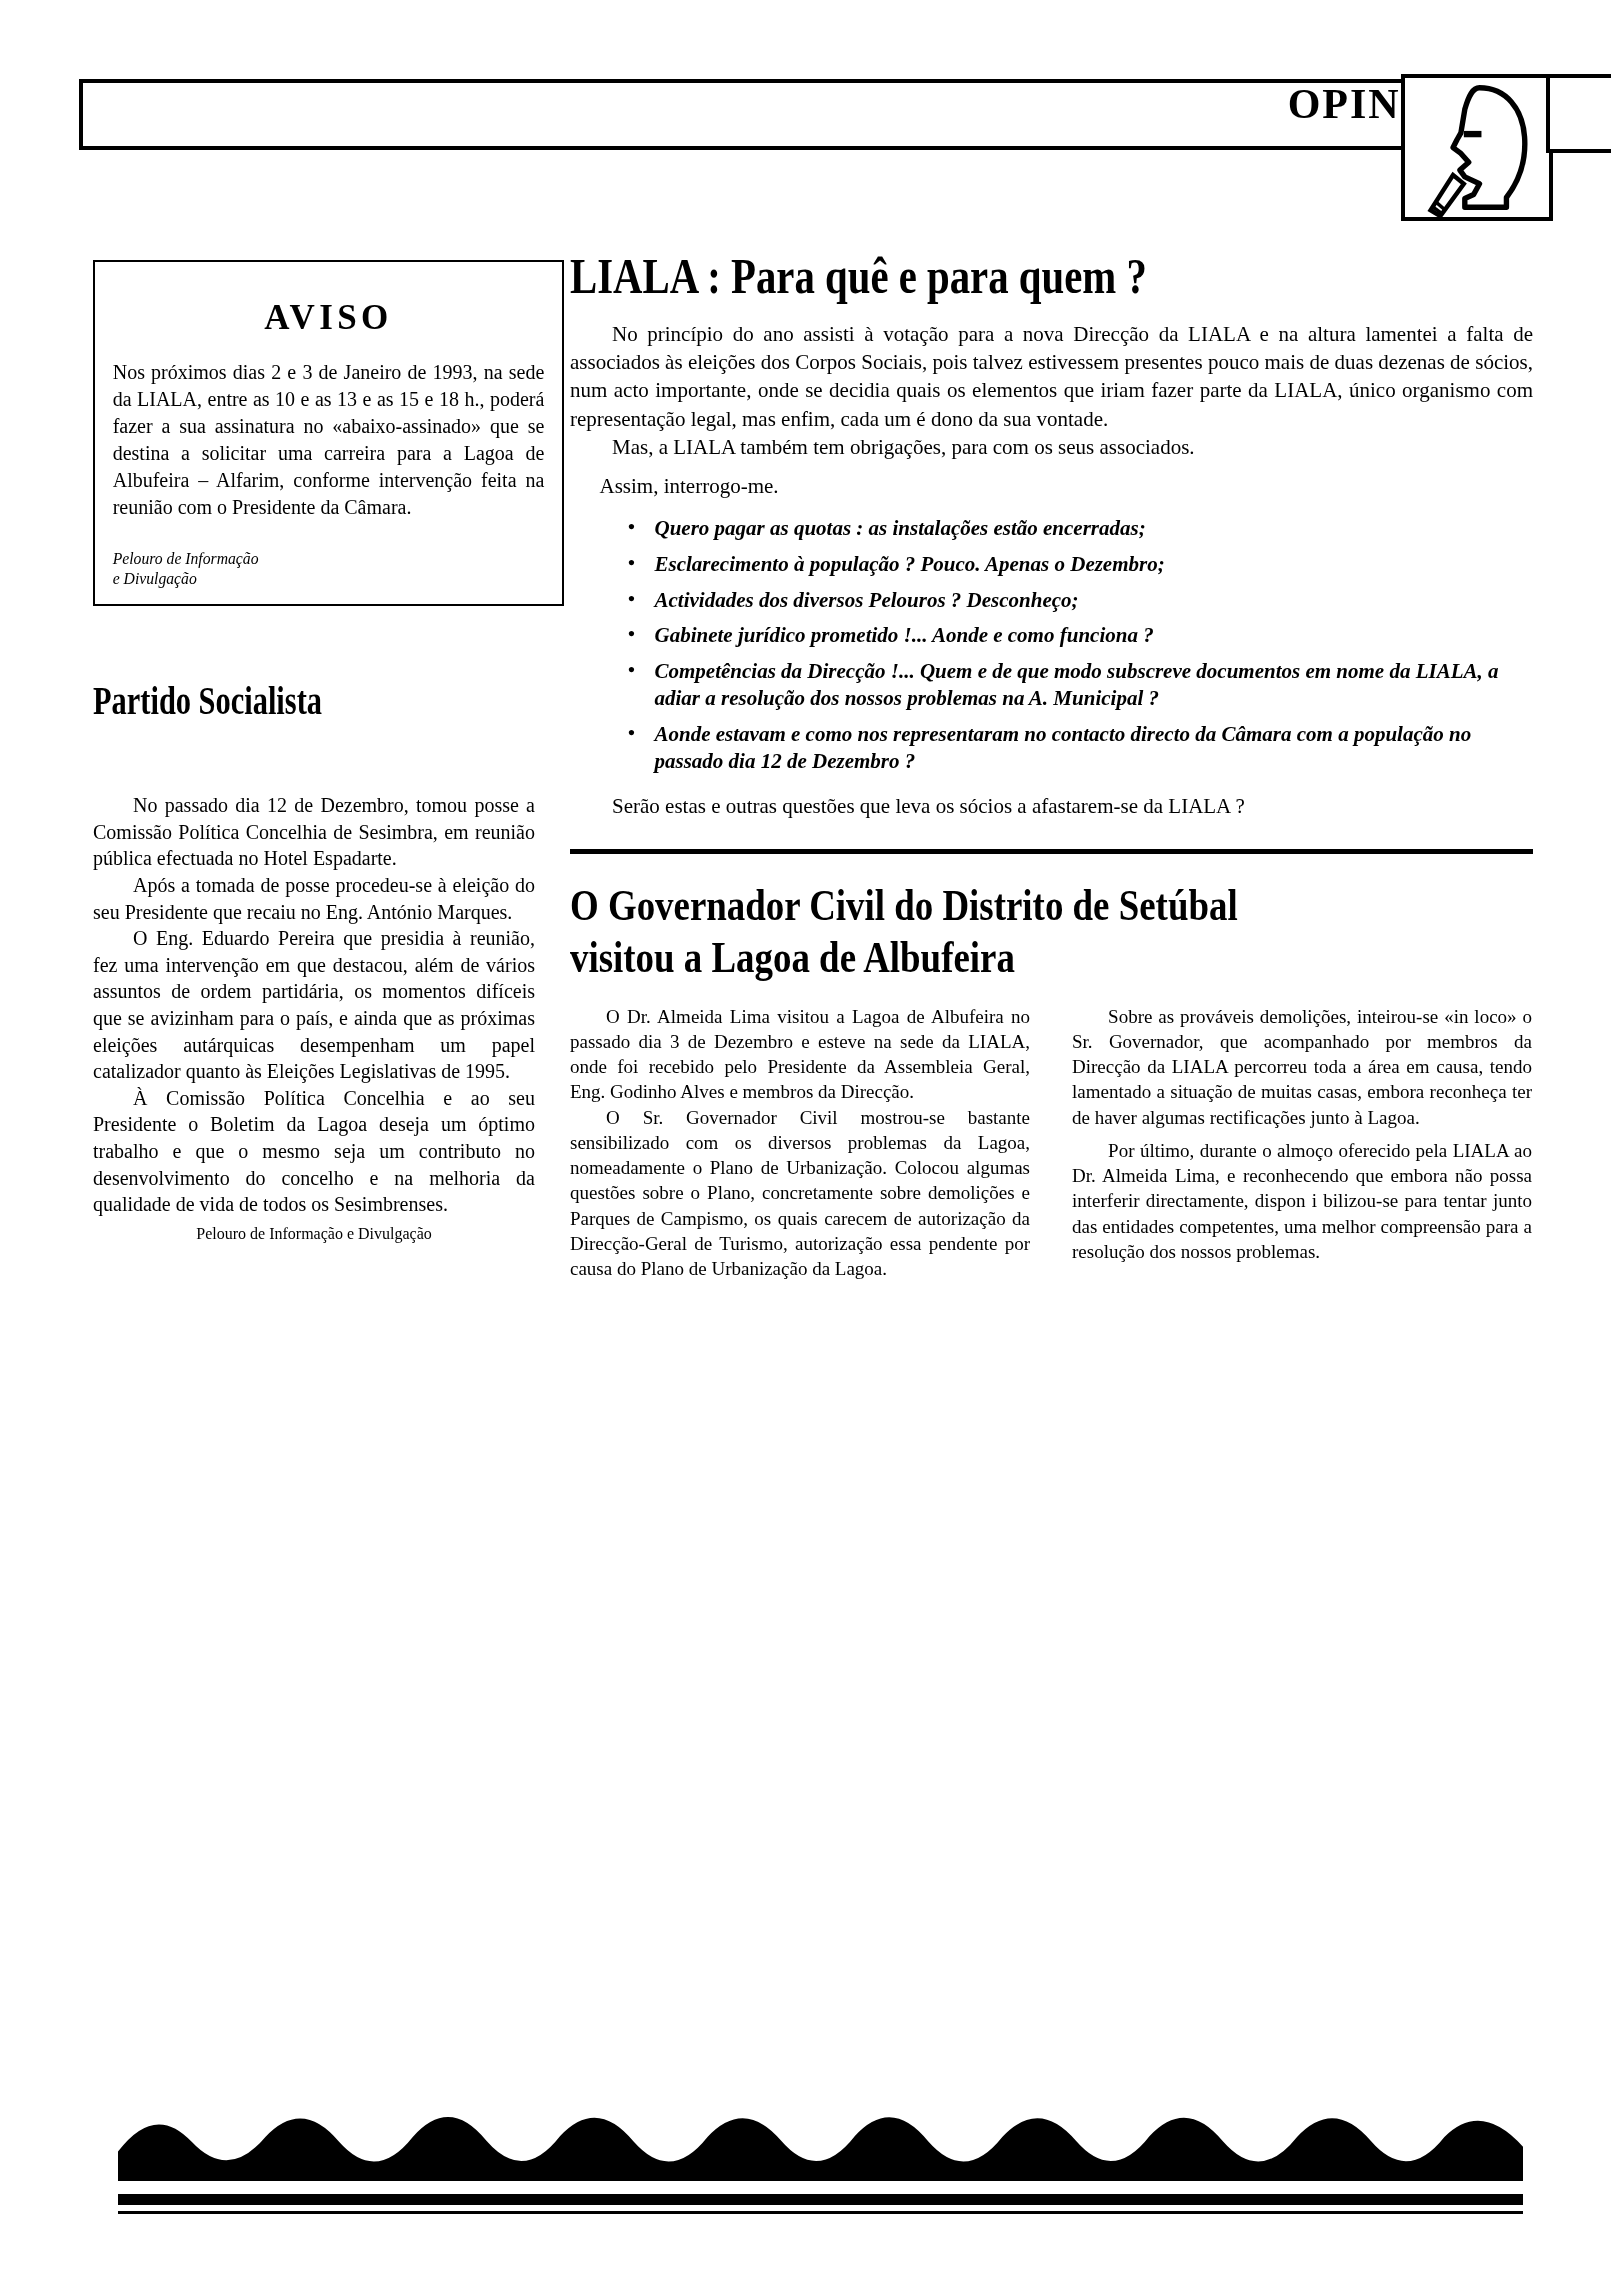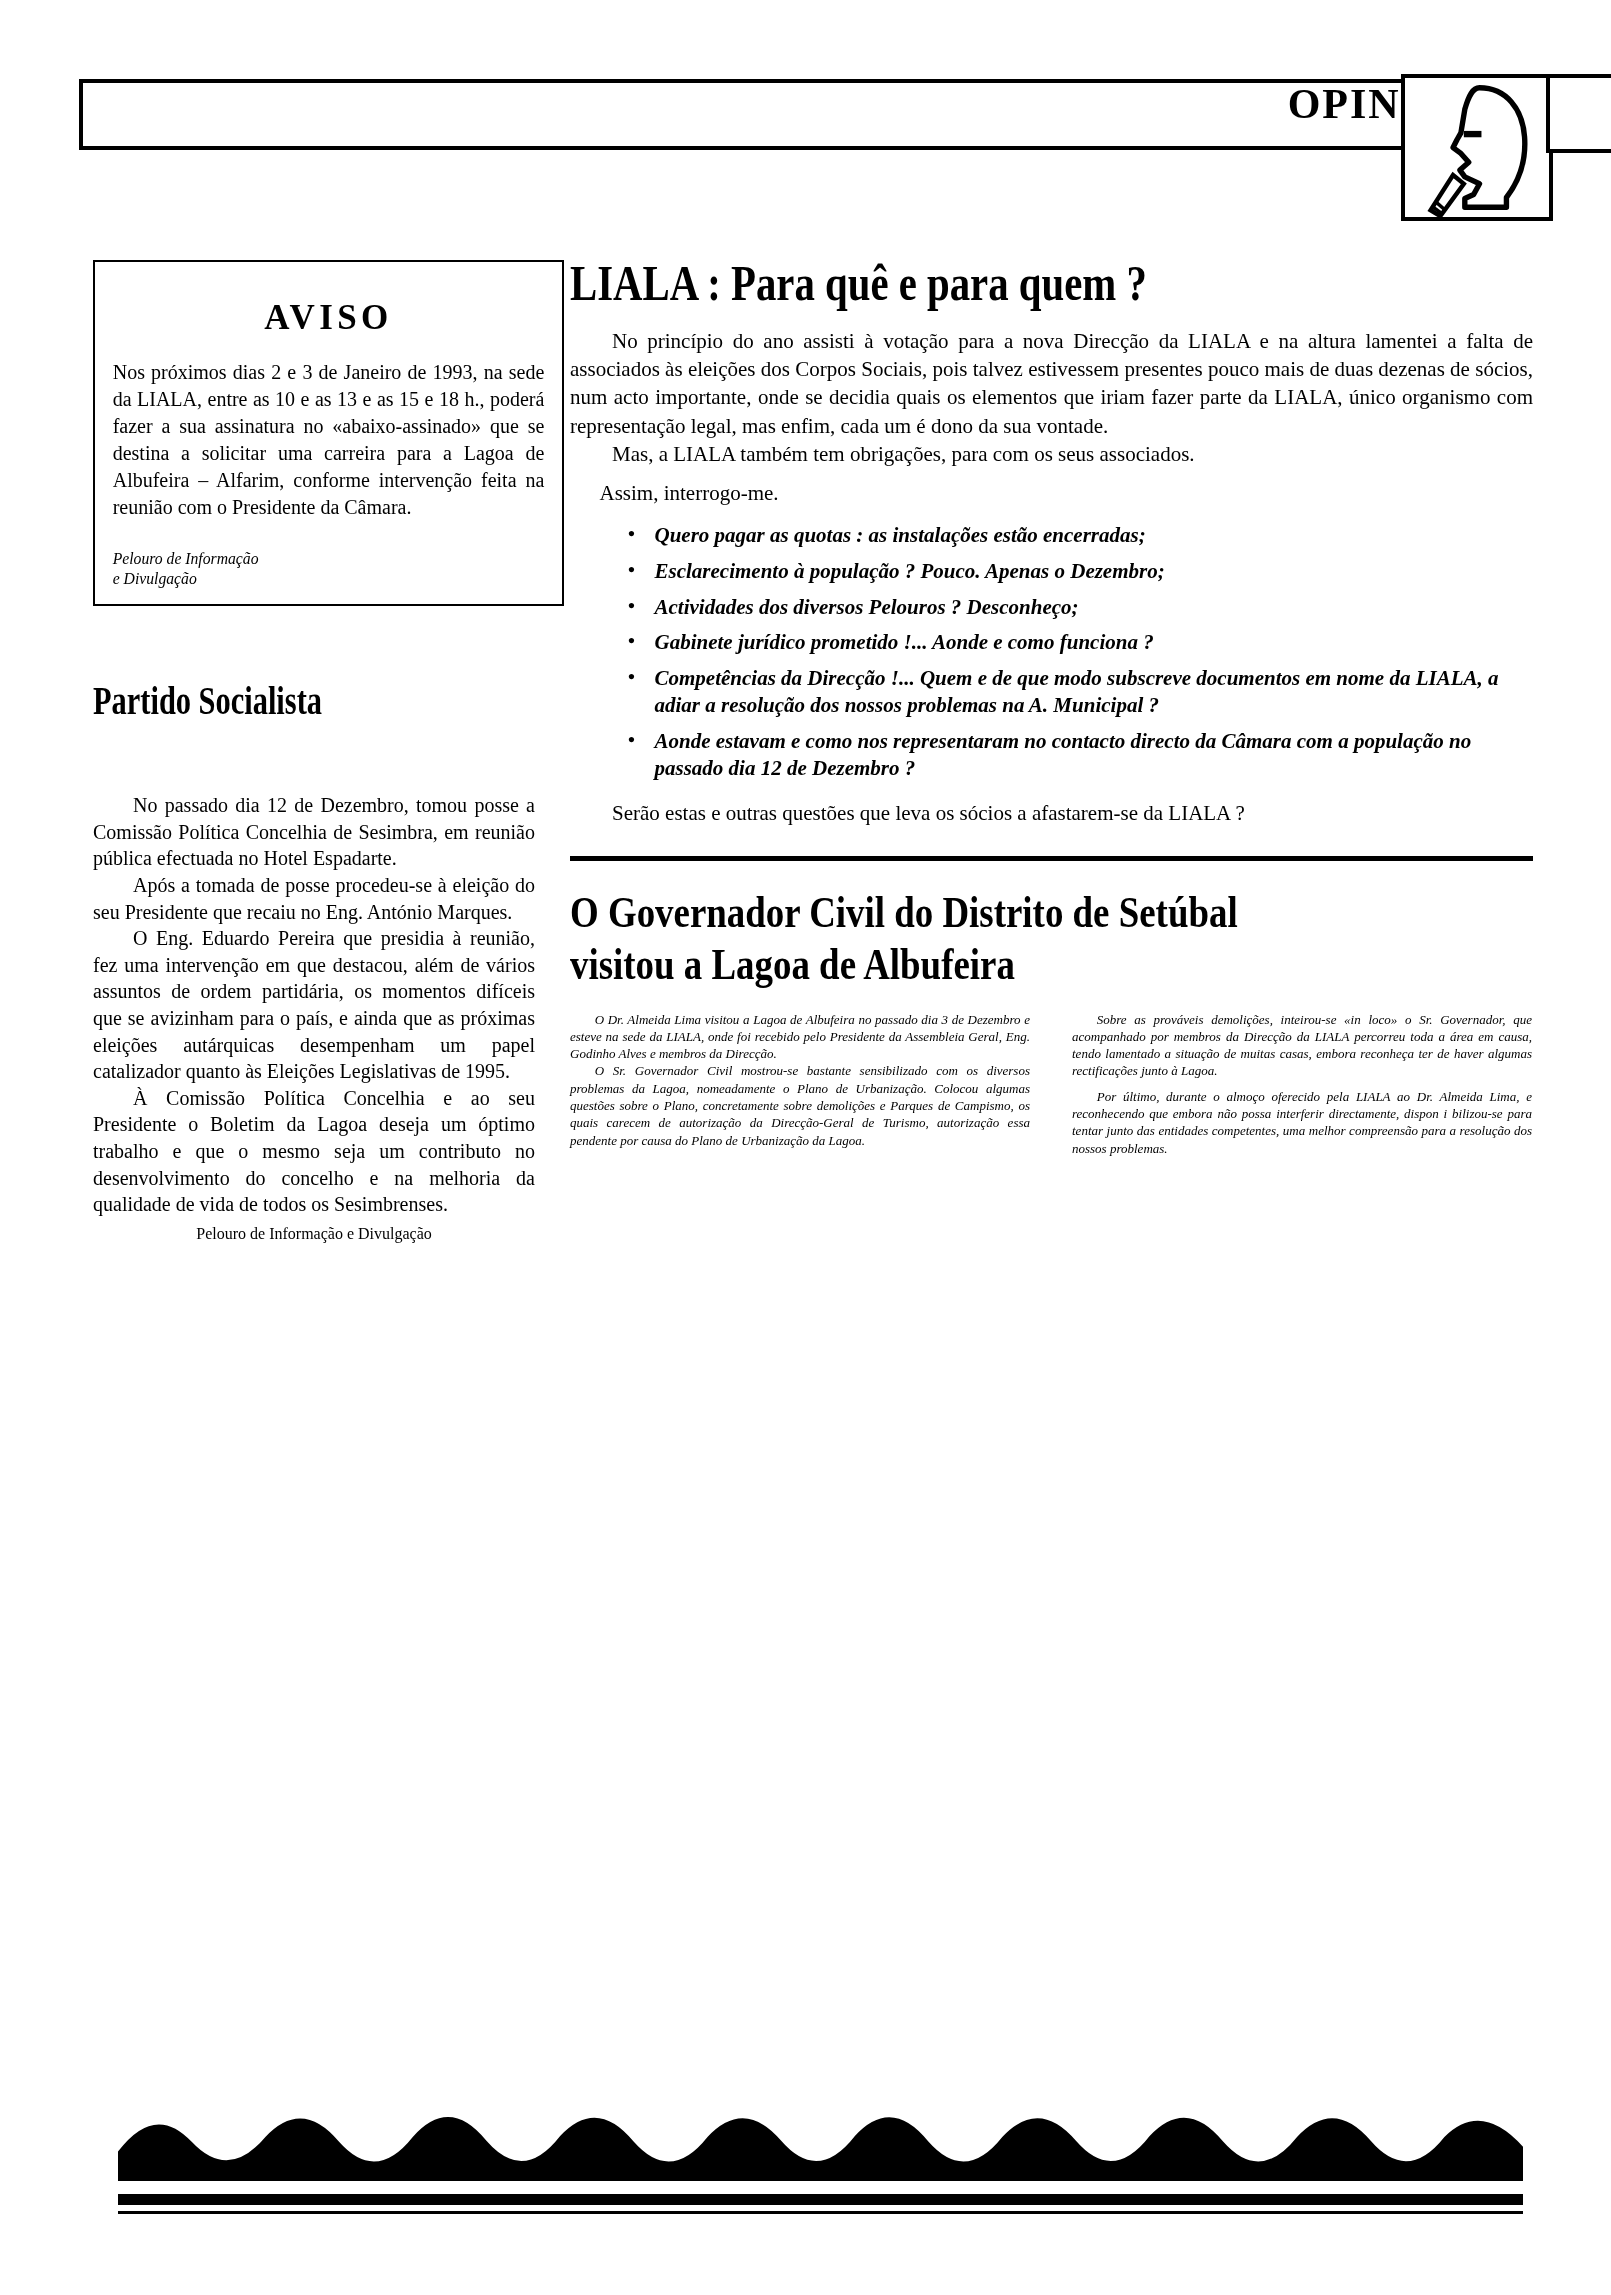--- a/index.html
+++ b/index.html
@@ -26,21 +26,21 @@
     border:4.4px solid #000;box-sizing:border-box;background:#fff;
   }
   .tab-box{
     position:absolute;left:1467px;top:4.9px;width:69px;height:79px;
     border:4.4px solid #000;box-sizing:border-box;background:#fff;
   }
   .face-svg{position:absolute;left:1327px;top:9.8px;}
 
   
   .col-left{position:absolute;left:93px;top:260px;width:442px;}
-  .col-right{position:absolute;left:570px;top:257px;width:963px;}
+  .col-right{position:absolute;left:570px;top:250px;width:963px;}
 
   
   .aviso{
     border:2.9px solid #000;box-sizing:border-box;
     padding:21.6px 17.7px 14.7px 17.7px;width:471px;
   }
   .aviso-title{
     text-align:center;font-size:35px;font-weight:bold;letter-spacing:4.4px;
     margin:16.7px 0 23.6px 0;line-height:1;
   }
@@ -111,21 +111,21 @@
 
   .head2{
     font-size:45px;font-weight:bold;line-height:1.14;
     transform:scaleX(.82);transform-origin:left center;
     margin:26.5px 0 20.6px 0;
   }
   .head2 span{display:block;white-space:nowrap;}
 
   .two-col{display:flex;gap:42px;}
   .two-col .c{
-    width:460px;font-size:13px;line-height:1.33;text-align:justify;font-style:italic;
+    width:460px;font-size:19px;line-height:1.33;text-align:justify;
   }
   .two-col .c p{margin:0;text-indent:1.9em;}
   .two-col .c p.gap{margin-top:8px;}
 
   
   .footer-orn{position:absolute;left:118px;top:2083px;width:1405px;height:98px;}
   .footer-rule{position:absolute;left:118px;top:2194px;width:1405px;height:10.8px;background:#000;}
   .footer-rule2{position:absolute;left:118px;top:2211px;width:1405px;height:3.4px;background:#000;}
 </style>
 </head>

